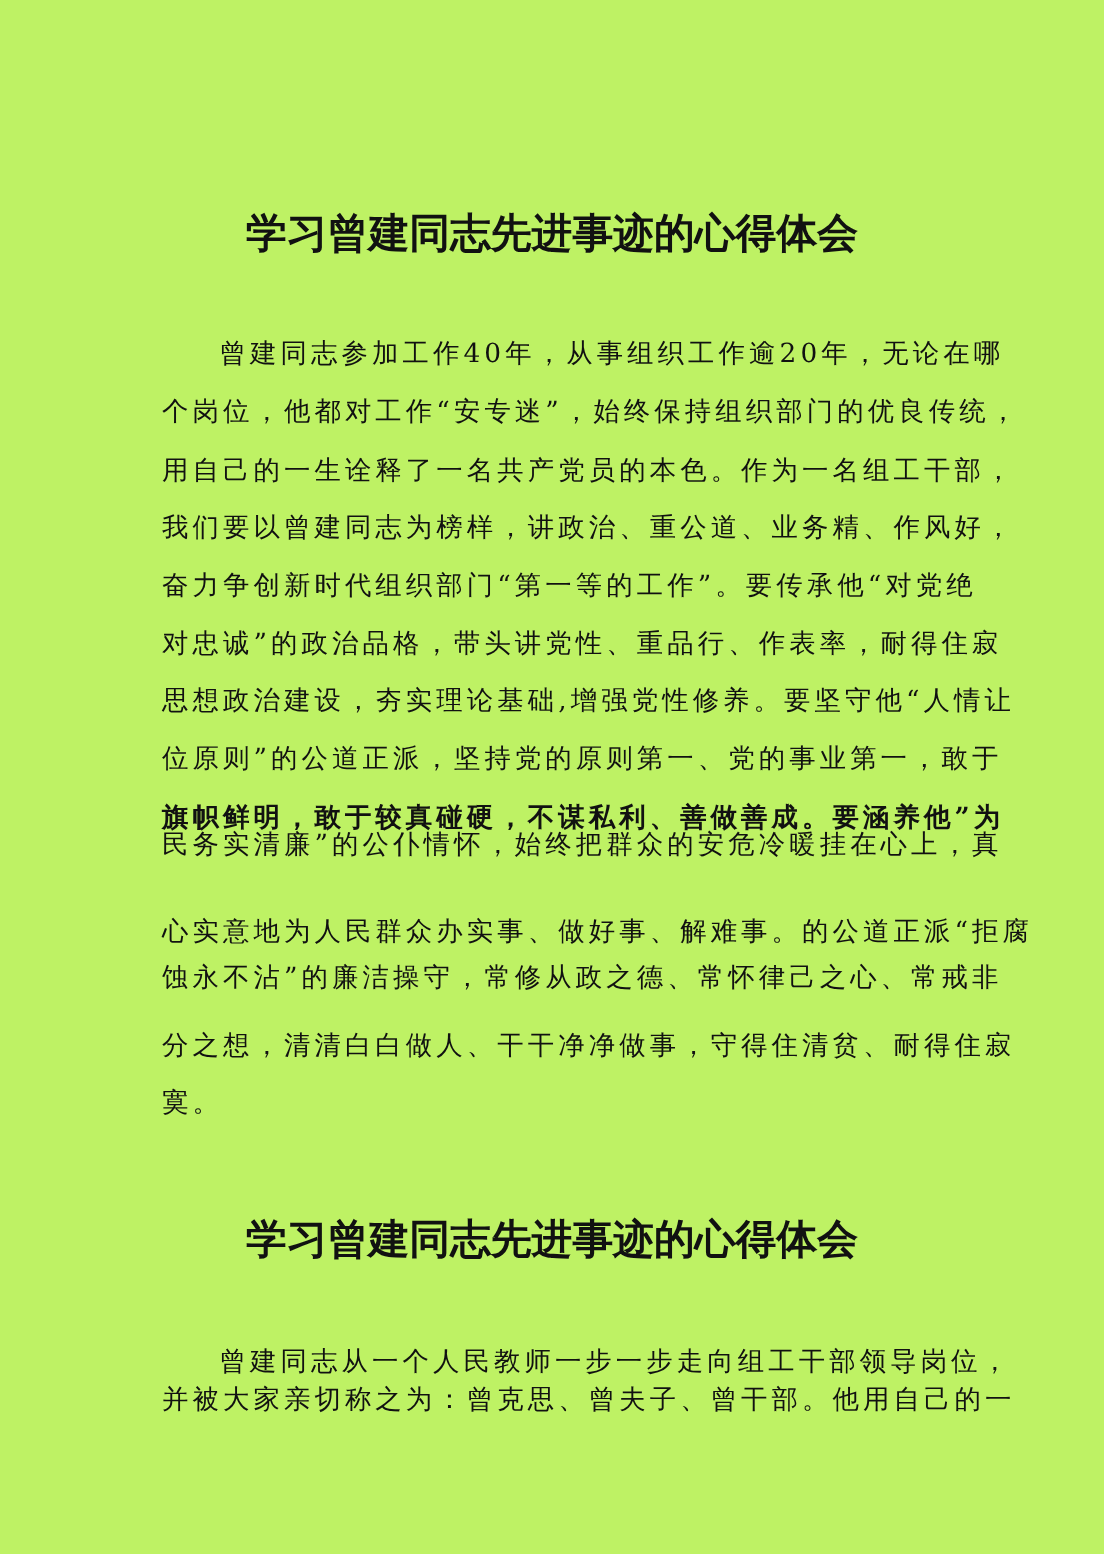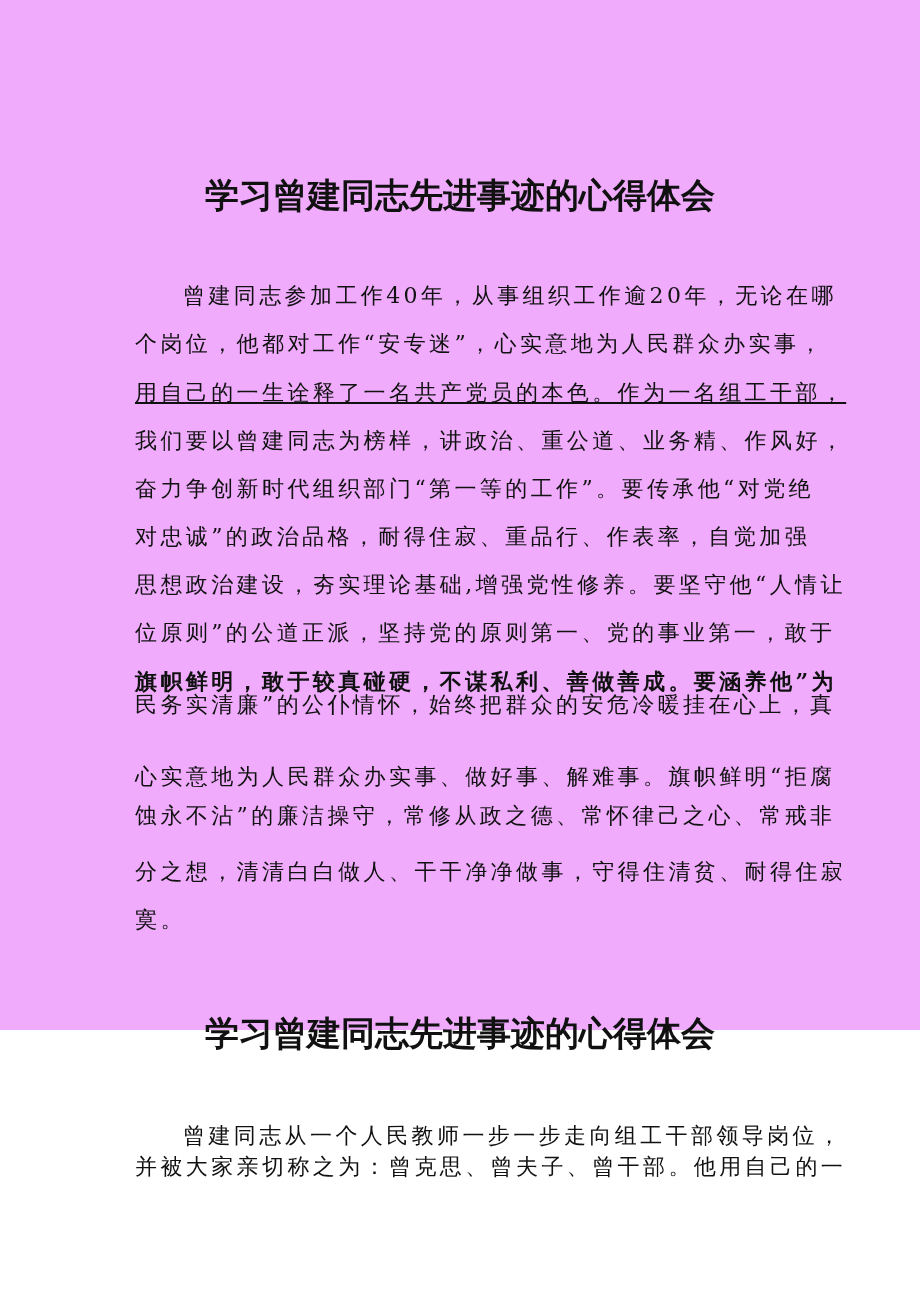--- a/index.html
+++ b/index.html
@@ -1,17 +1,17 @@
 <!DOCTYPE html>
 <html><head>
 <meta charset="utf-8">
 <style>
   html, body { margin: 0; padding: 0; background: #ffffff; }
   body { width: 920px; height: 1301px; position: relative; overflow: hidden; color: #111; }
-  .page { position: absolute; left: 0; top: 0; width: 920px; height: 1030px; background: #f0abfc; }
+  .page { position: absolute; left: 0; top: 0; width: 920px; height: 1295px; background: #bef264; }
   .title {
     position: absolute; left: 0; width: 920px; text-align: center;
     font-family: "DejaVu Sans", "Liberation Sans", sans-serif;
     font-size: 34px; line-height: 40px; color: #111; letter-spacing: 0px;
   }
   .line {
     position: absolute; left: 135px; width: 660px; white-space: nowrap;
     font-family: "DejaVu Serif", "Liberation Serif", serif;
     font-size: 22px; line-height: 30px; color: #111; letter-spacing: 3.4px;
   }
@@ -19,30 +19,30 @@
 </style>
 </head>
 <body>
 
 <div class="page">
 
   <h1 class="title" style="top:175px; margin:0;">学习曾建同志先进事迹的心得体会</h1>
 
   <div>
     <div class="line indent" style="top:281px;">曾建同志参加工作40年，从事组织工作逾20年，无论在哪</div>
-    <div class="line" style="top:329px;">个岗位，他都对工作“安专迷”，心实意地为人民群众办实事，</div>
-    <div class="line" style="top:378px;text-decoration:underline;">用自己的一生诠释了一名共产党员的本色。作为一名组工干部，</div>
+    <div class="line" style="top:329px;">个岗位，他都对工作“安专迷”，始终保持组织部门的优良传统，</div>
+    <div class="line" style="top:378px;">用自己的一生诠释了一名共产党员的本色。作为一名组工干部，</div>
     <div class="line" style="top:426px;">我们要以曾建同志为榜样，讲政治、重公道、业务精、作风好，</div>
     <div class="line" style="top:474px;">奋力争创新时代组织部门“第一等的工作”。要传承他“对党绝</div>
-    <div class="line" style="top:522px;">对忠诚”的政治品格，耐得住寂、重品行、作表率，自觉加强</div>
+    <div class="line" style="top:522px;">对忠诚”的政治品格，带头讲党性、重品行、作表率，耐得住寂</div>
     <div class="line" style="top:570px;">思想政治建设，夯实理论基础,增强党性修养。要坚守他“人情让</div>
     <div class="line" style="top:618px;">位原则”的公道正派，坚持党的原则第一、党的事业第一，敢于</div>
     <div class="line" style="top:666px;font-weight:bold;">旗帜鲜明，敢于较真碰硬，不谋私利、善做善成。要涵养他”为</div>
     <div class="line" style="top:690px;">民务实清廉”的公仆情怀，始终把群众的安危冷暖挂在心上，真</div>
-    <div class="line" style="top:762px;">心实意地为人民群众办实事、做好事、解难事。旗帜鲜明“拒腐</div>
+    <div class="line" style="top:762px;">心实意地为人民群众办实事、做好事、解难事。的公道正派“拒腐</div>
     <div class="line" style="top:801px;">蚀永不沾”的廉洁操守，常修从政之德、常怀律己之心、常戒非</div>
     <div class="line" style="top:857px;text-align:center;">分之想，清清白白做人、干干净净做事，守得住清贫、耐得住寂</div>
     <div class="line" style="top:905px;">寞。</div>
   </div>
 
   <h1 class="title" style="top:1013px; margin:0;">学习曾建同志先进事迹的心得体会</h1>
 
   <div>
     <div class="line indent" style="top:1121px;">曾建同志从一个人民教师一步一步走向组工干部领导岗位，</div>
     <div class="line" style="top:1152px;">并被大家亲切称之为：曾克思、曾夫子、曾干部。他用自己的一</div>

